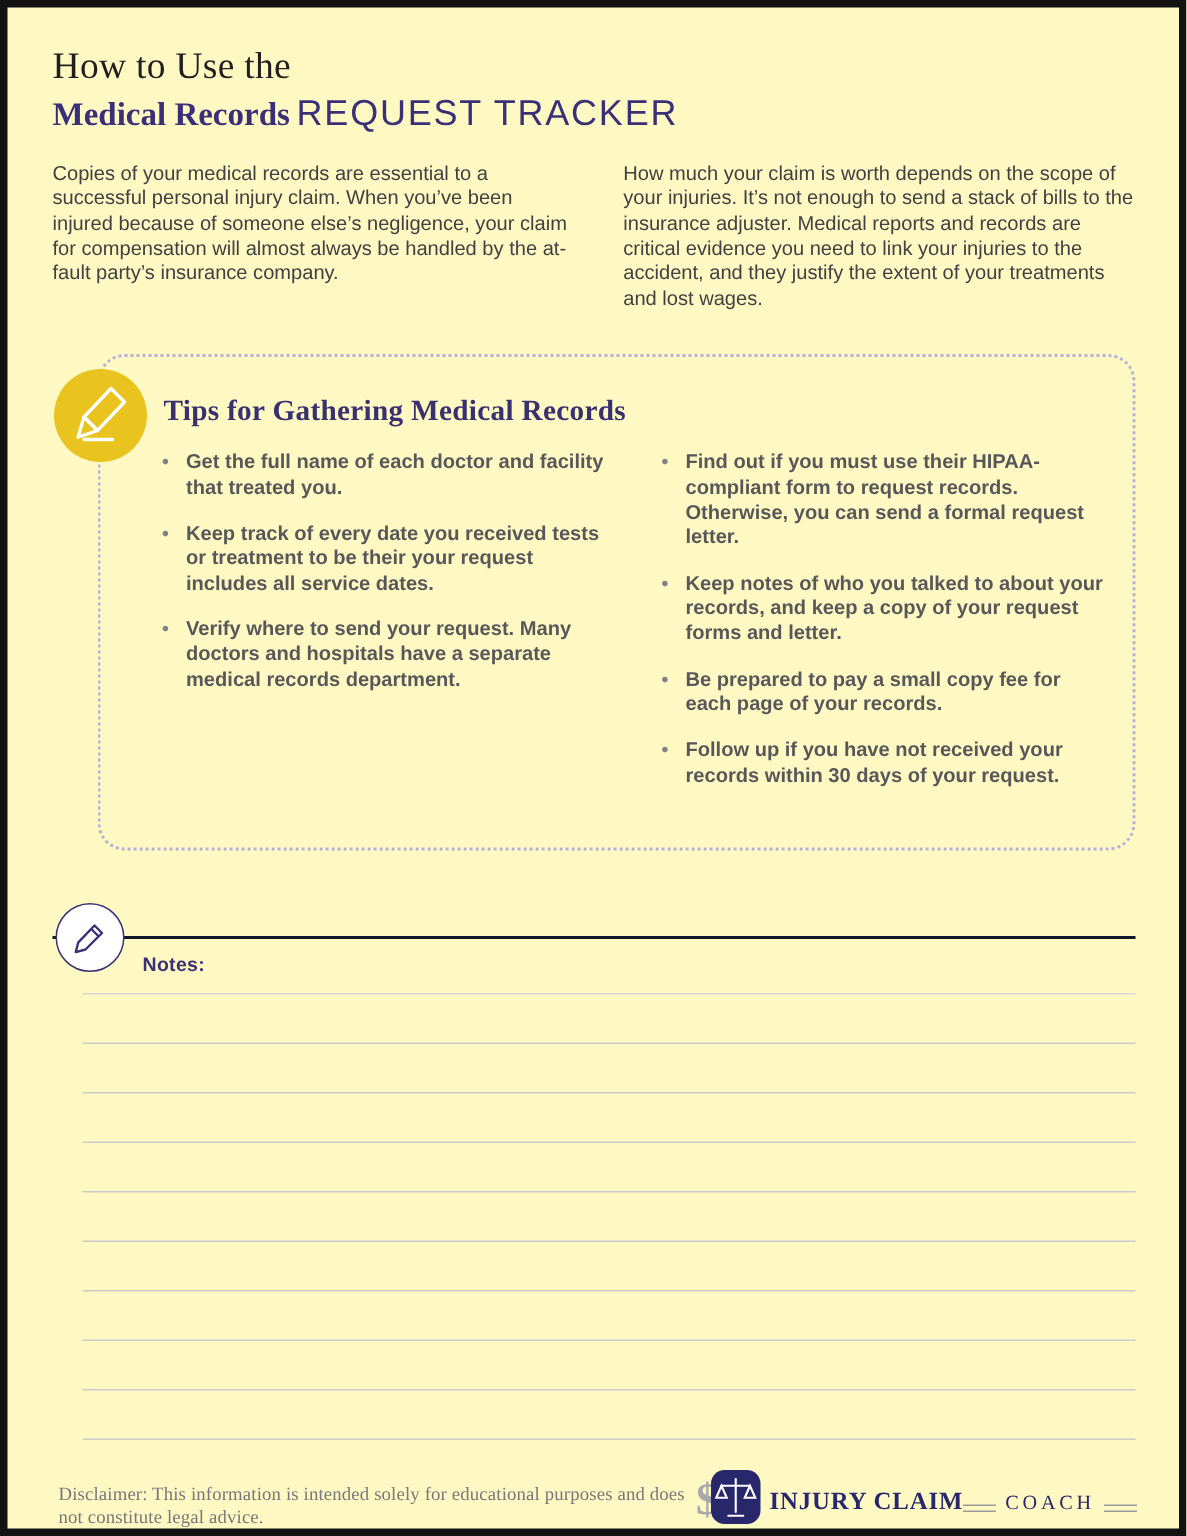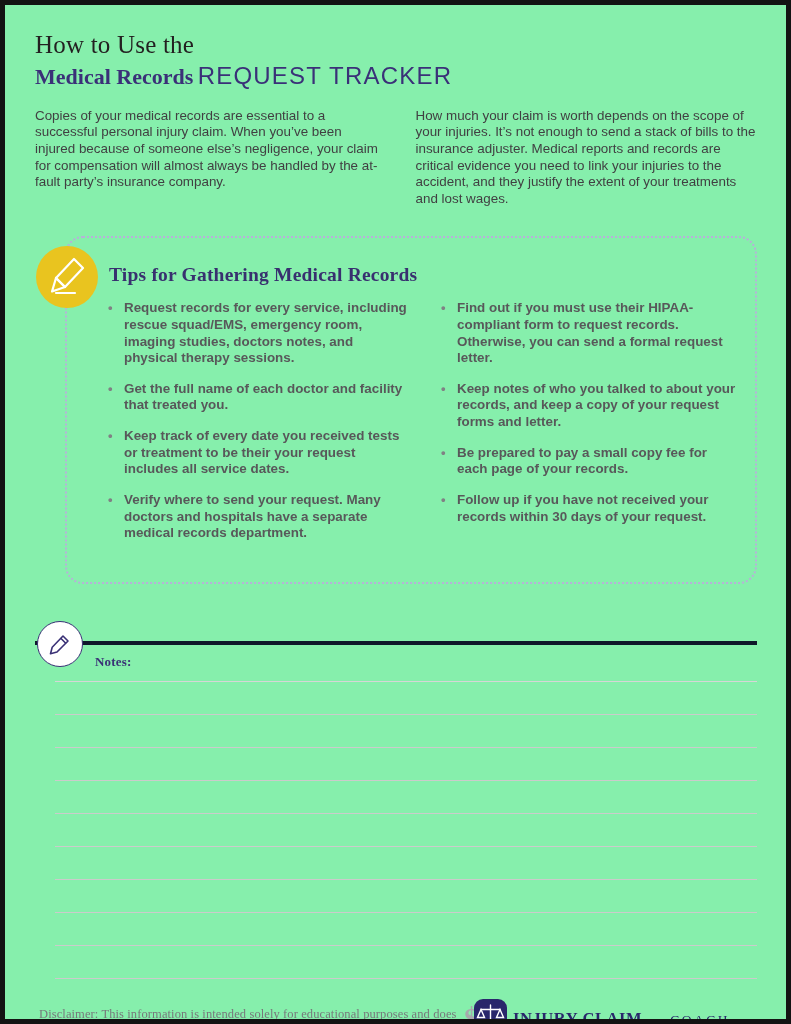--- a/index.html
+++ b/index.html
@@ -1,19 +1,19 @@
 <!DOCTYPE html>
 <html><head>
 <meta charset="utf-8">
 <style>
   html,body{margin:0;padding:0;background:#fff;}
   body{width:791px;height:1024px;font-family:"Liberation Sans",sans-serif;}
   .frame{
     width:791px;height:1024px;box-sizing:border-box;
-    border:5px solid #131313;background:#86efac;
+    border:5px solid #131313;background:#fef9c3;
     padding:24px 26px 16px 30px;position:relative;overflow:hidden;
   }
 
   
   .title-block{margin-top:2px;}
   .title-line1{
     font-family:"Liberation Serif",serif;font-size:25px;color:#231f20;
     line-height:1.15;letter-spacing:.2px;
   }
   .title-line2{line-height:1.25;margin-top:1px;}
@@ -52,22 +52,21 @@
     position:relative;padding-left:17px;margin-bottom:14px;
     font-size:13.4px;line-height:1.24;font-weight:bold;color:#58585a;
   }
   .tips-cols li::before{
     content:"•";position:absolute;left:1px;top:0;color:#808184;font-size:13px;
   }
 
   
   .notes{
     position:relative;margin-top:57px;margin-right:3px;
-    border-top:4px solid #0f172a;
-    font-family:Liberation Serif, serif;
+    border-top:2px solid #0f172a;
   }
   .notes-circle{
     position:absolute;left:2px;top:-24px;width:46px;height:46px;
     border:1.6px solid #3a3176;border-radius:50%;background:#fff;
     display:flex;align-items:center;justify-content:center;box-sizing:border-box;
   }
   .notes-label{
     position:absolute;left:60px;top:9px;
     font-size:13px;font-weight:bold;color:#3a3176;letter-spacing:.2px;
   }
@@ -122,21 +121,20 @@
         <g stroke="#ffffff" stroke-width="2.2" fill="none" stroke-linejoin="round" stroke-linecap="round">
           <path d="M38 13 l9 9 -18 19 -9 -9 Z"></path>
           <path d="M20 32 l9 9 -13 4.5 Z"></path>
           <path d="M20 47 h19"></path>
         </g>
       </svg>
     </div>
     <h2 class="tips-heading">Tips for Gathering Medical Records</h2>
     <div class="tips-cols">
       <ul>
-          <li>Request records for every service, including rescue squad/EMS, emergency room, imaging studies, doctors notes, and physical therapy sessions.</li>
           <li>Get the full name of each doctor and facility that treated you.</li>
           <li>Keep track of every date you received tests or treatment to be their your request includes all service dates.</li>
           <li>Verify where to send your request. Many doctors and hospitals have a separate medical records department.</li>
         </ul>
       <ul>
           <li>Find out if you must use their HIPAA-compliant form to request records. Otherwise, you can send a formal request letter.</li>
           <li>Keep notes of who you talked to about your records, and keep a copy of your request forms and letter.</li>
           <li>Be prepared to pay a small copy fee for each page of your records.</li>
           <li>Follow up if you have not received your records within 30 days of your request.</li>
         </ul>

